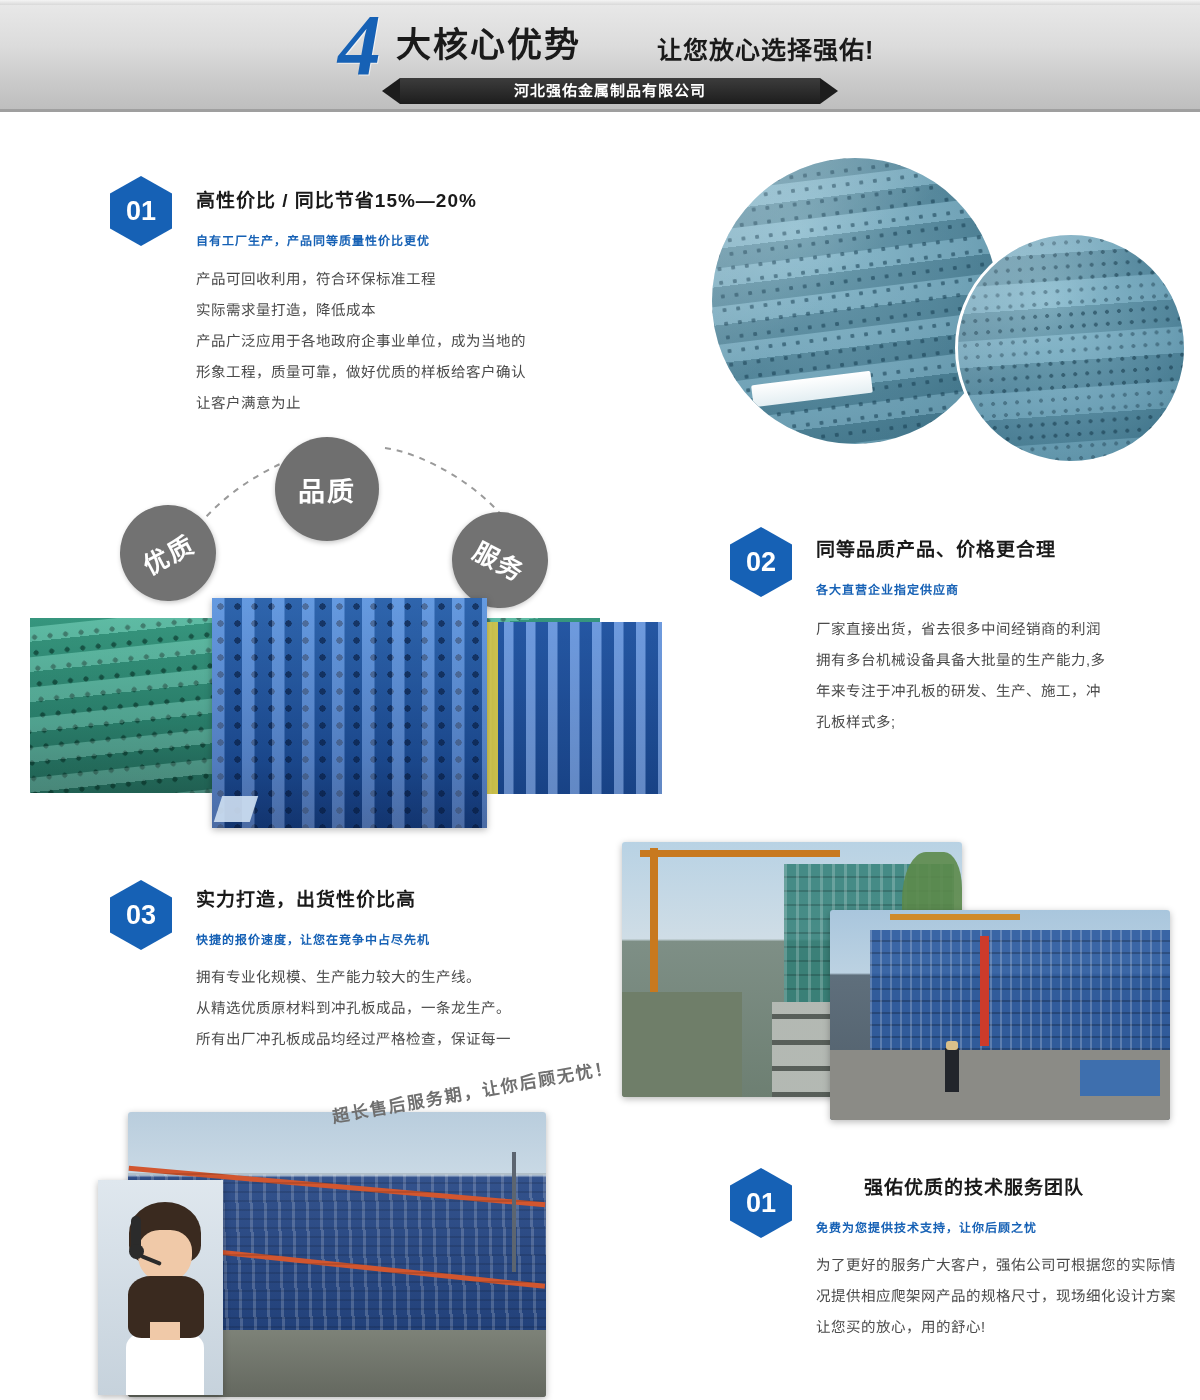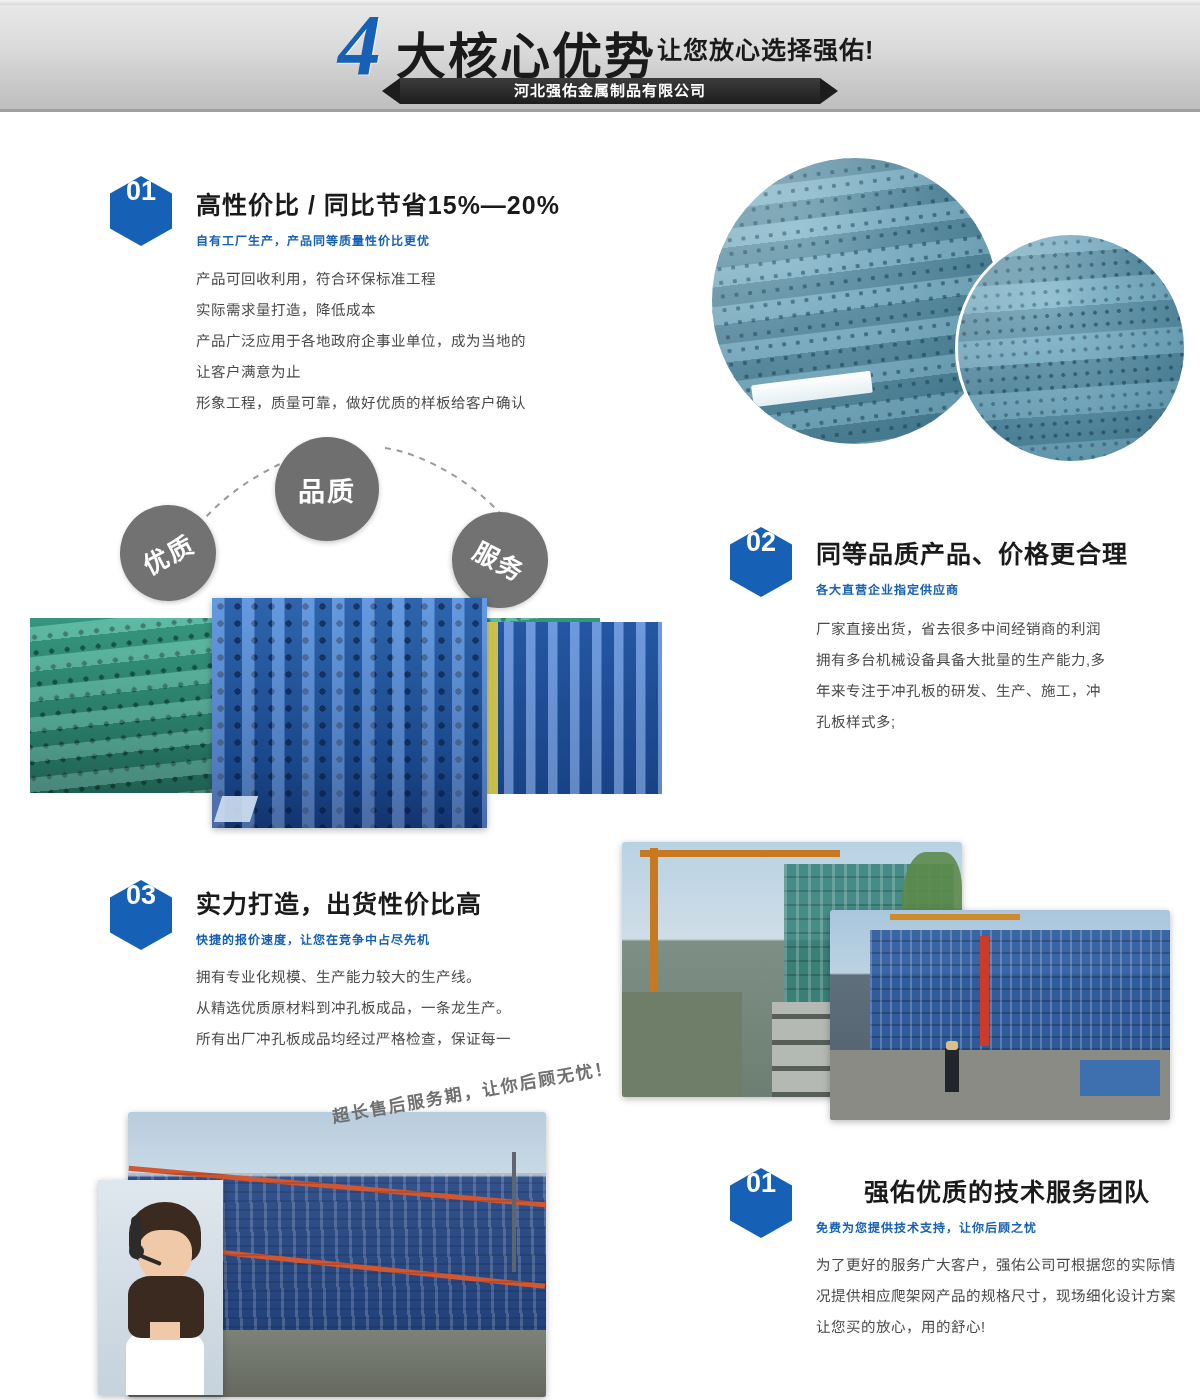--- a/index.html
+++ b/index.html
@@ -42,21 +42,21 @@
     font-weight: bold;
     font-style: italic;
     color: #1661b5;
     line-height: 86px;
     letter-spacing: -2px;
     text-shadow: 1px 1px 0 rgba(255,255,255,.6);
   }
   .head-title {
     position: absolute;
     left: 396px; top: 16px;
-    font-size: 50px;
+    font-size: 35px;
     font-weight: bold;
     color: #1a1a1a;
     letter-spacing: 2px;
     font-family: "Liberation Sans", "DejaVu Sans", sans-serif;
   }
   .head-sub {
     position: absolute;
     left: 657px; top: 30px;
     font-size: 25px;
     font-weight: bold;
@@ -102,33 +102,33 @@
   
   .hexbadge {
     position: absolute;
     width: 62px; height: 70px;
   }
   .hexbadge .hex {
     position:absolute; left:0; top:0;
     width:62px; height:70px;
     background:#1661b5;
     clip-path: polygon(50% 0%, 100% 25%, 100% 75%, 50% 100%, 0% 75%, 0% 25%);
-    display:flex; align-items:flex-start; justify-content:center;
+    display:flex; align-items:center; justify-content:center;
   }
   .hexbadge .num {
     color:#ffffff;
     font-size:27px;
     font-weight:bold;
     font-family:"Liberation Sans", sans-serif;
     letter-spacing:0px;
   }
 
   .blk-title {
     position:absolute;
-    font-size: 25px;
+    font-size: 19px;
     font-weight: bold;
     color: #1a1a1a;
     letter-spacing: 1px;
     white-space: nowrap;
   }
   .blk-sub {
     position:absolute;
     font-size: 12px;
     font-weight: bold;
     color: #1661b5;
@@ -271,22 +271,22 @@
     <div class="hex">
         <span class="num">01</span>
       </div>
   </div>
   <div class="blk-title" style="left:196px; top:185px;">高性价比 / 同比节省15%—20%</div>
   <div class="blk-sub" style="left:196px; top:231px;">自有工厂生产，产品同等质量性价比更优</div>
   <div class="blk-body" style="left:196px; top:264px; width:420px;">
     <div>产品可回收利用，符合环保标准工程</div>
     <div>实际需求量打造，降低成本</div>
     <div>产品广泛应用于各地政府企事业单位，成为当地的</div>
+    <div>形象工程，质量可靠，做好优质的样板给客户确认</div>
     <div>让客户满意为止</div>
-    <div>形象工程，质量可靠，做好优质的样板给客户确认</div>
   </div>
 
   <div class="circ circ-big">
     <div class="slats"></div>
     <div class="dots-a"></div>
     <div class="sheen"></div>
     <div class="whitebar"></div>
   </div>
   <div class="circ circ-small">
     <div class="dots-a" style="background-size:10px 10px; transform:rotate(-4deg) scale(1.2);"></div>

